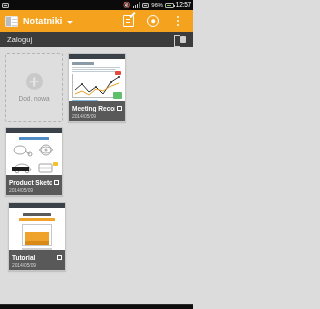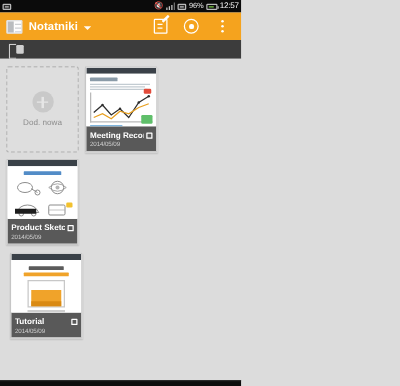--- a/index.html
+++ b/index.html
@@ -216,20 +216,21 @@
   <div class="ab-icon">
     <span class="icon-dots">
         <span></span>
         <span></span>
         <span></span>
       </span>
   </div>
 </div>
 
 <div class="loginbar">
+  <div class="login-text">Zaloguj</div>
   <div class="icon-login"></div>
 </div>
 
 <div class="content">
 
   <div class="cell">
     <div class="addnew">
       <div class="plus"></div>
       <div class="addnew-label">Dod. nowa</div>
     </div>

